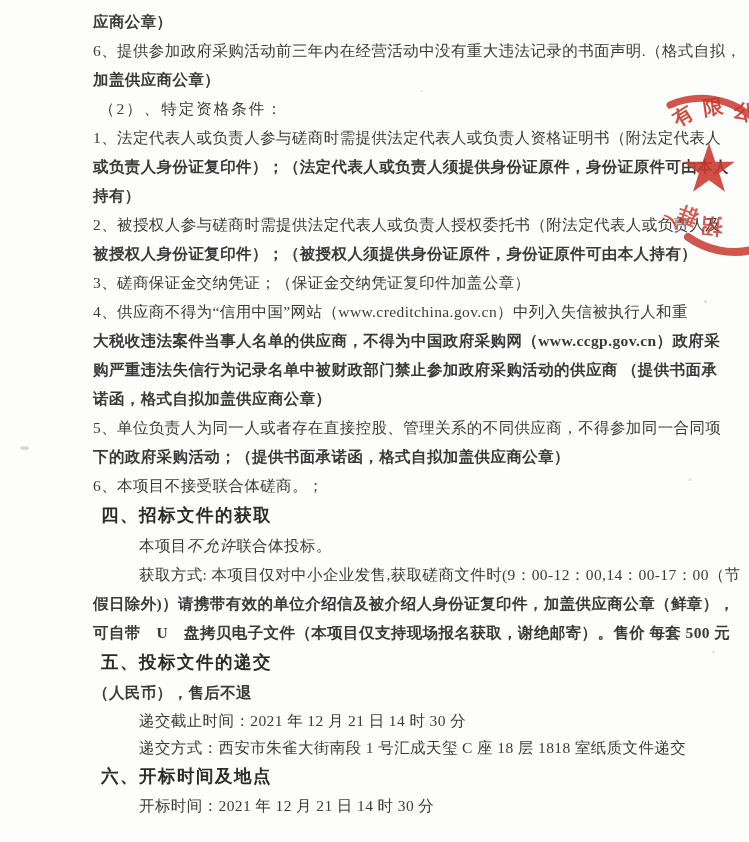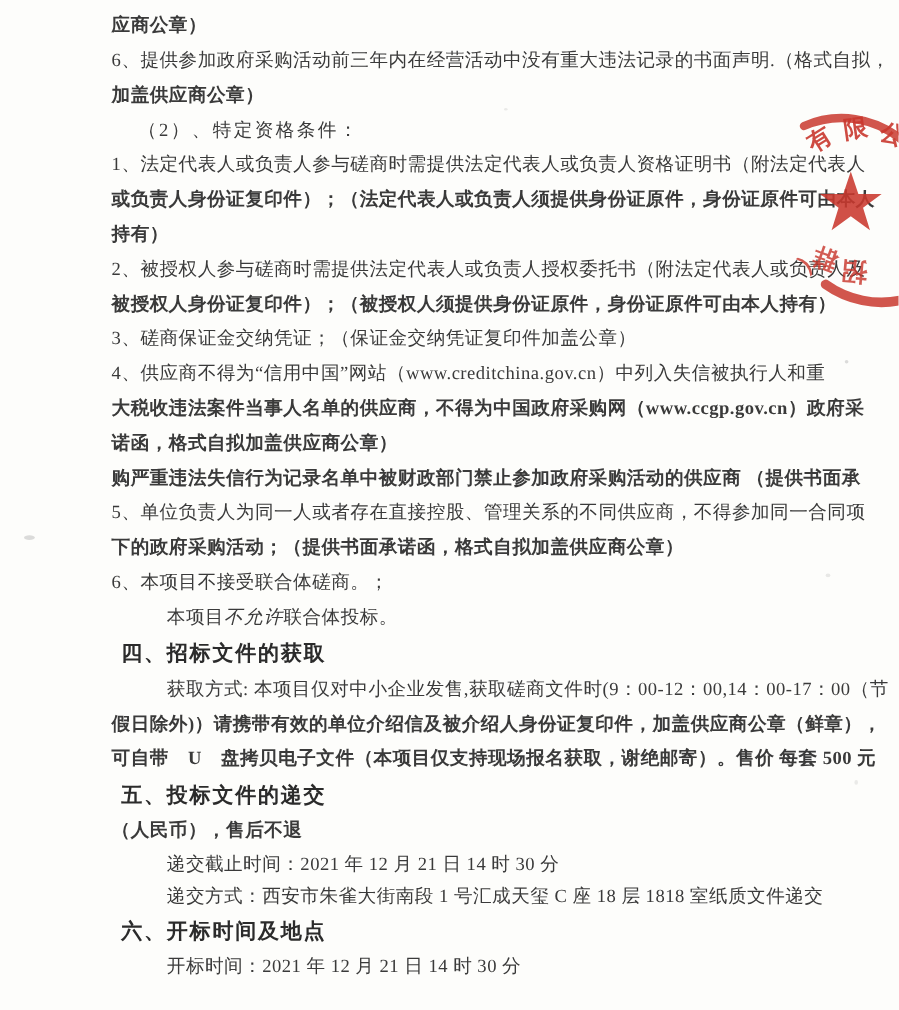--- a/index.html
+++ b/index.html
@@ -14,21 +14,21 @@
   #doc{
     position:absolute;
     left:93px;top:7px;
     width:570px;
     font-size:15.5px;
     letter-spacing:0.4px;
   }
   .line{height:29px;line-height:29px;white-space:nowrap;}
   .cont{margin-left:0;font-weight:bold;}
   .item{}
-  .item2{margin-left:22px;letter-spacing:2px;}
+  .item2{margin-left:6px;letter-spacing:2px;}
   .sub{margin-left:46px;}
   .heading{
     margin-left:8px;
     height:31px;line-height:31px;
     font-weight:bold;font-size:17.5px;
     color:#2b2b2b;letter-spacing:1.5px;
   }
   .tight{height:27px;line-height:27px;}
   .line em{font-style:italic;letter-spacing:1px;}
   
@@ -52,27 +52,27 @@
     <div class="line cont">加盖供应商公章）</div>
     <div class="line item2">（2）、特定资格条件：</div>
     <div class="line item">1、法定代表人或负责人参与磋商时需提供法定代表人或负责人资格证明书（附法定代表人</div>
     <div class="line cont">或负责人身份证复印件）；（法定代表人或负责人须提供身份证原件，身份证原件可由本人</div>
     <div class="line cont">持有）</div>
     <div class="line item">2、被授权人参与磋商时需提供法定代表人或负责人授权委托书（附法定代表人或负责人及</div>
     <div class="line cont">被授权人身份证复印件）；（被授权人须提供身份证原件，身份证原件可由本人持有）</div>
     <div class="line item">3、磋商保证金交纳凭证；（保证金交纳凭证复印件加盖公章）</div>
     <div class="line item">4、供应商不得为“信用中国”网站（www.creditchina.gov.cn）中列入失信被执行人和重</div>
     <div class="line cont">大税收违法案件当事人名单的供应商，不得为中国政府采购网（www.ccgp.gov.cn）政府采</div>
+    <div class="line cont">购严重违法失信行为记录名单中被财政部门禁止参加政府采购活动的供应商 （提供书面承</div>
     <div class="line cont">诺函，格式自拟加盖供应商公章）</div>
-    <div class="line cont">购严重违法失信行为记录名单中被财政部门禁止参加政府采购活动的供应商 （提供书面承</div>
     <div class="line item">5、单位负责人为同一人或者存在直接控股、管理关系的不同供应商，不得参加同一合同项</div>
     <div class="line cont">下的政府采购活动；（提供书面承诺函，格式自拟加盖供应商公章）</div>
     <div class="line item">6、本项目不接受联合体磋商。；</div>
+    <div class="line heading">四、招标文件的获取</div>
     <div class="line sub"><span>本项目</span><em>不允许</em><span>联合体投标。</span></div>
-    <div class="line heading">四、招标文件的获取</div>
     <div class="line sub">获取方式: 本项目仅对中小企业发售,获取磋商文件时(9：00-12：00,14：00-17：00（节</div>
     <div class="line cont">假日除外)）请携带有效的单位介绍信及被介绍人身份证复印件，加盖供应商公章（鲜章），</div>
     <div class="line cont">可自带　U　盘拷贝电子文件（本项目仅支持现场报名获取，谢绝邮寄）。售价 每套 500 元</div>
     <div class="line heading">五、投标文件的递交</div>
     <div class="line cont">（人民币），售后不退</div>
     <div class="line sub tight">递交截止时间：2021 年 12 月 21 日  14 时 30 分</div>
     <div class="line sub tight">递交方式：西安市朱雀大街南段 1 号汇成天玺 C 座 18 层 1818 室纸质文件递交</div>
     <div class="line heading">六、开标时间及地点</div>
     <div class="line sub tight">开标时间：2021 年 12 月 21 日  14 时 30 分</div>
   </div>

